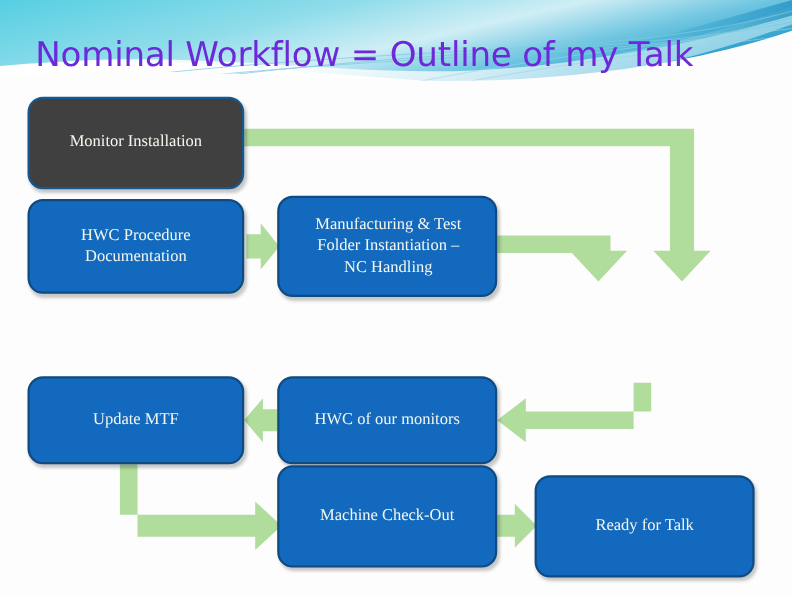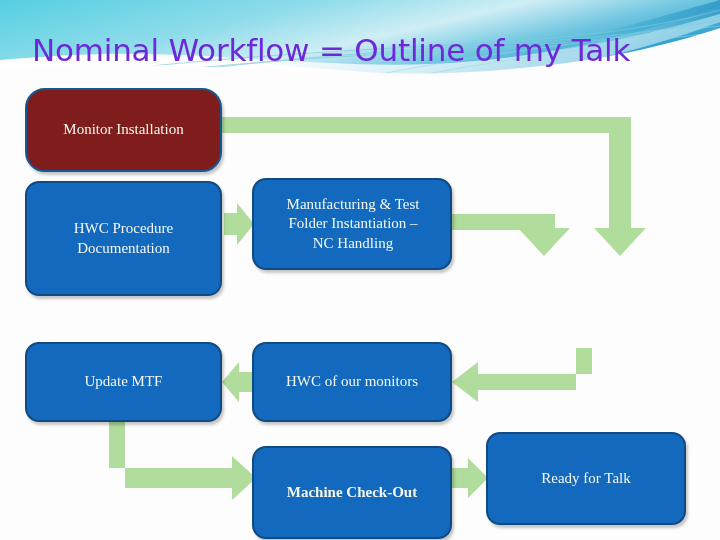--- a/index.html
+++ b/index.html
@@ -33,21 +33,21 @@
     background:#1269be;
     color:#f4f7ee;
     display:flex;align-items:center;justify-content:center;
     text-align:center;
     font-family:"Liberation Serif", serif;
     font-size:15px;line-height:1.28;
     padding:4px 10px;
     box-shadow:2px 3px 3px rgba(0,0,0,.22);
     z-index:4;
   }
-  .box.orange{background:#7f1d1d;border-color:#15578f;border-radius:20px;}
+  .box.orange{background:#404040;border-color:#15578f;}
   .box .lbl{display:block;}
 
   
   .arrowlayer{position:absolute;inset:0;z-index:3;}
   .arrowlayer svg{position:absolute;left:0;top:0;}
   .grn{fill:#b0dc9c;}
 </style>
 </head>
 <body>
 
@@ -129,38 +129,38 @@
         <path class="grn" d="M452,468 H468 V458 L488,478 L468,498 V488 H452 Z"></path>
       </g>
 
     </svg>
   </div>
 
   <div class="box orange" style="left:25px;top:88px;width:197px;height:84px;">
     <span class="lbl">Monitor Installation</span>
   </div>
 
-  <div class="box" style="left:25px;top:181px;width:197px;height:115px;">
+  <div class="box" style="left:25px;top:181px;width:197px;height:86px;">
     <span class="lbl">HWC Procedure<br>Documentation</span>
   </div>
 
   <div class="box" style="left:252px;top:178px;width:200px;height:92px;padding-left:12px;">
     <span class="lbl">Manufacturing &amp; Test<br>Folder Instantiation –<br>NC Handling</span>
   </div>
 
 
   <div class="box" style="left:25px;top:342px;width:197px;height:80px;text-align:center;">
     <span class="lbl">Update MTF</span>
   </div>
 
   <div class="box" style="left:252px;top:342px;width:200px;height:80px;">
     <span class="lbl">HWC of our monitors</span>
   </div>
 
-  <div class="box" style="left:252px;top:446px;width:200px;height:93px;font-weight:bold;">
+  <div class="box" style="left:252px;top:423px;width:200px;height:93px;">
     <span class="lbl">Machine Check-Out</span>
   </div>
 
   <div class="box" style="left:486px;top:432px;width:200px;height:93px;">
     <span class="lbl">Ready for Talk</span>
   </div>
 
 </div>
 
 </body></html>

